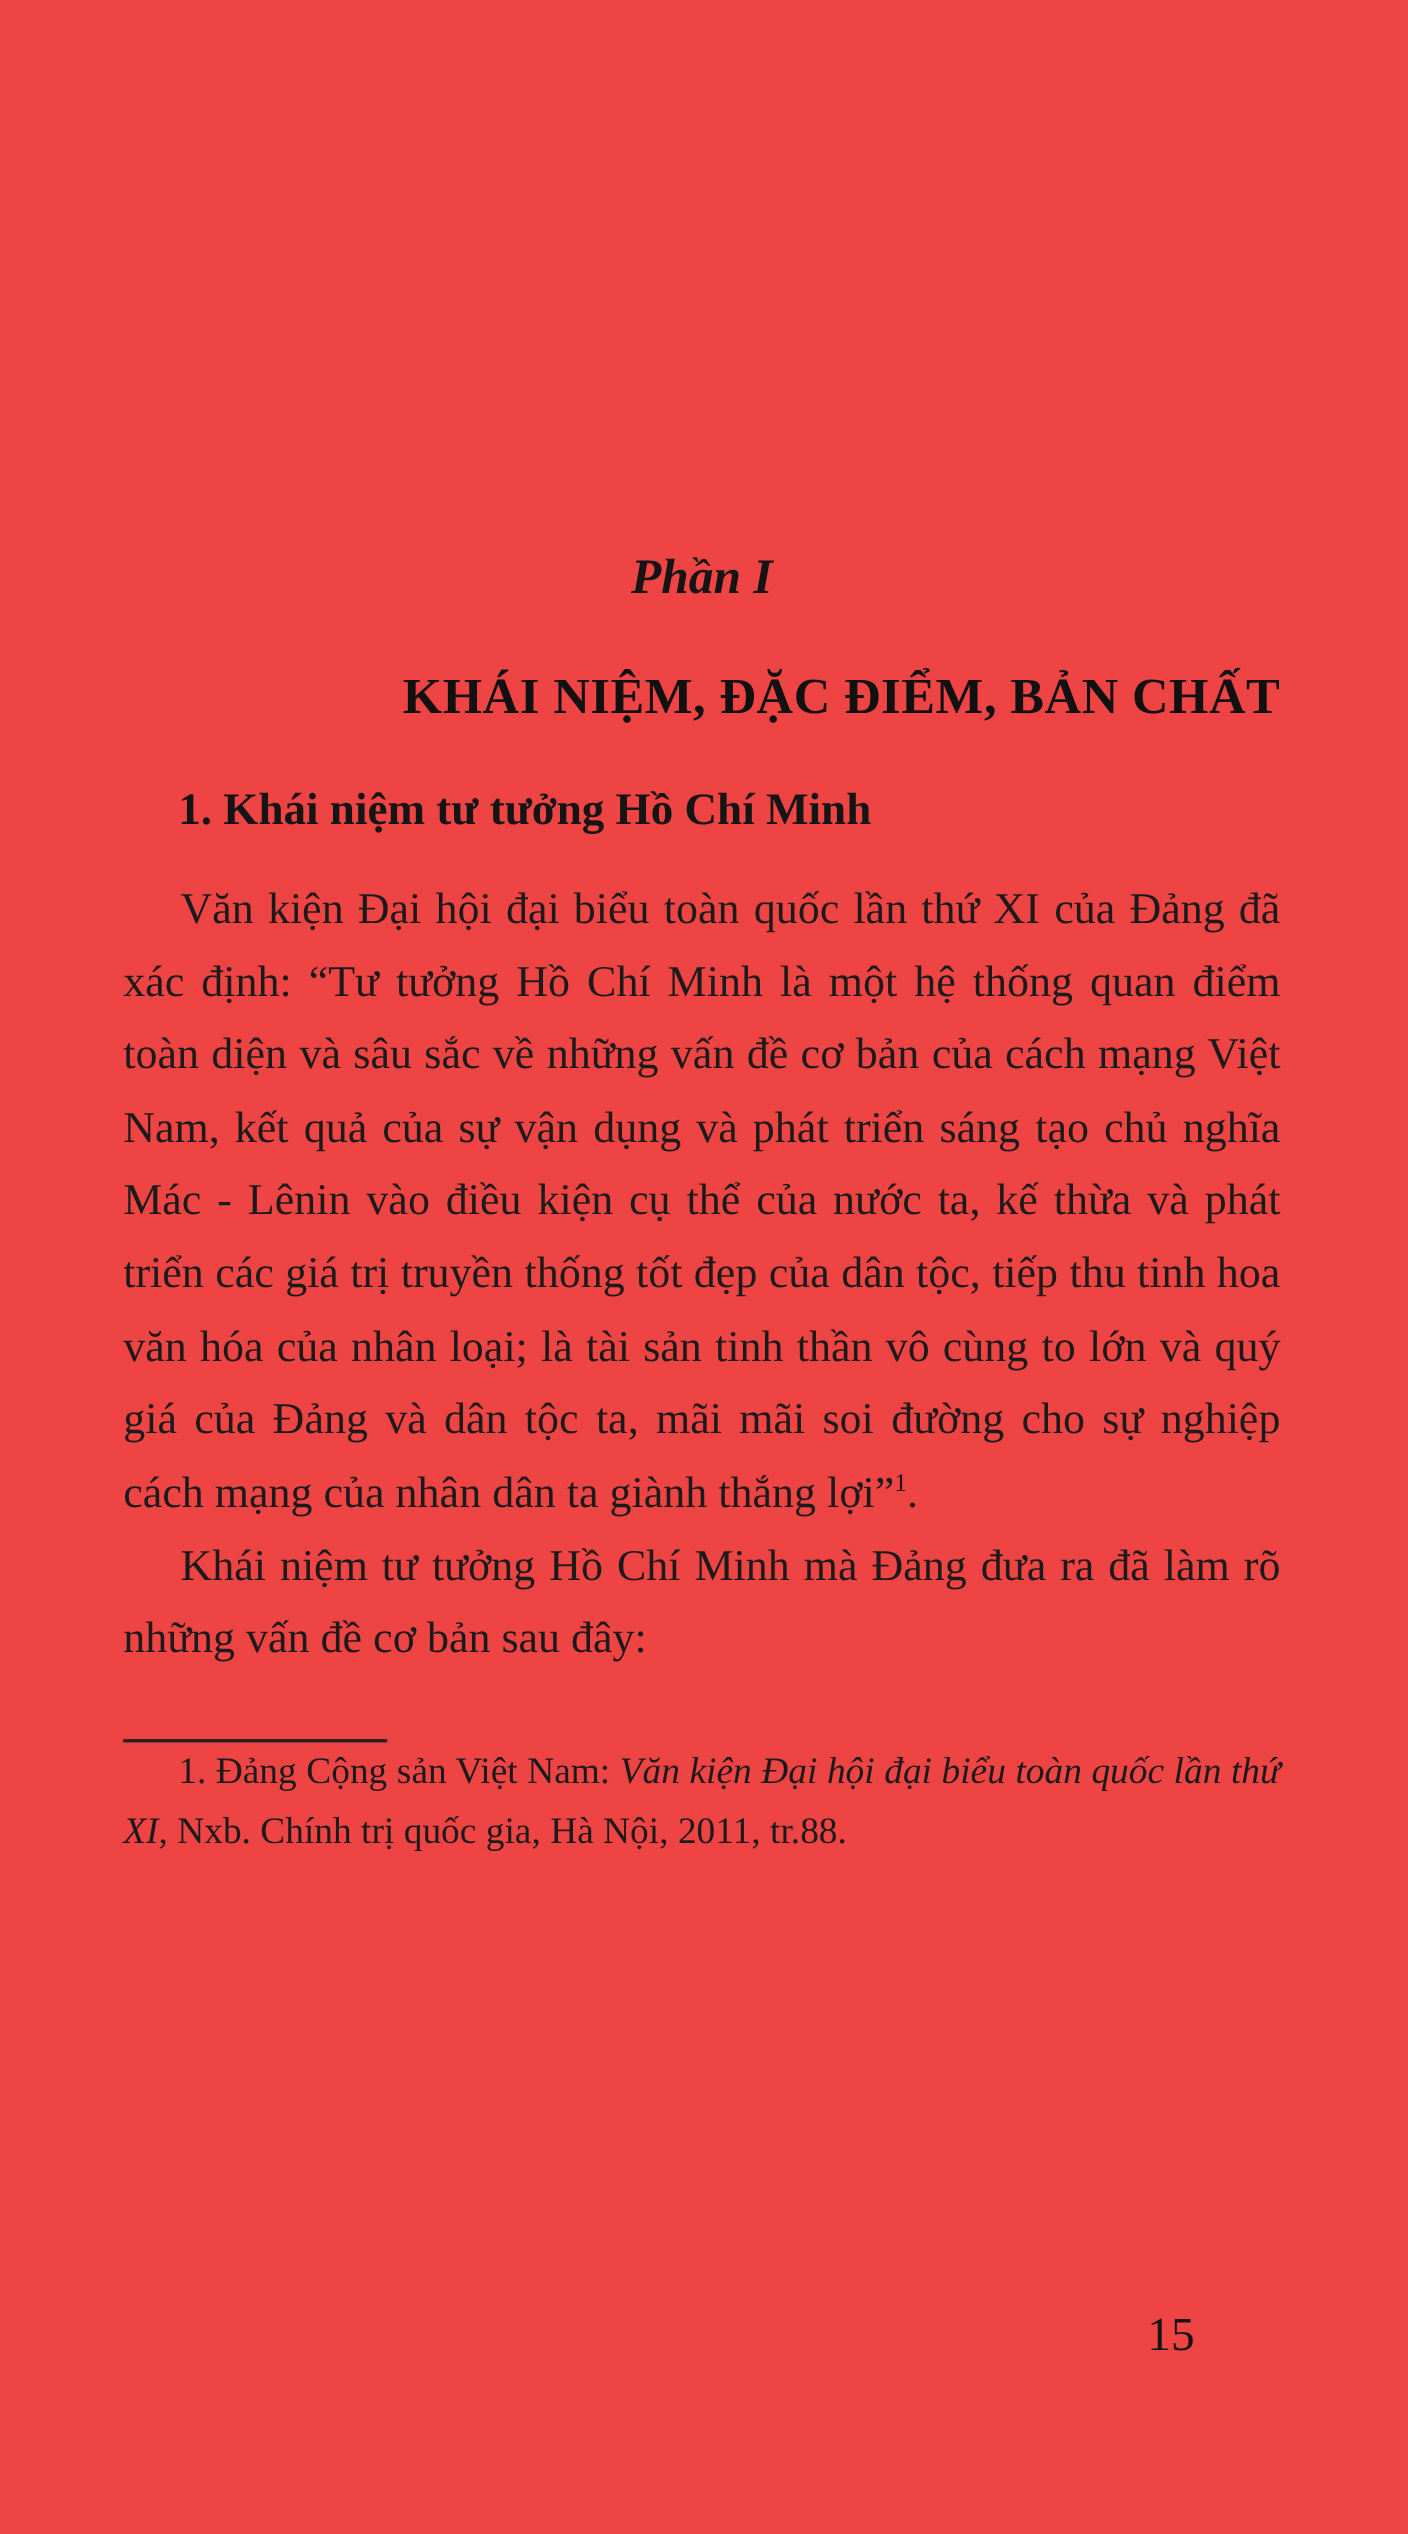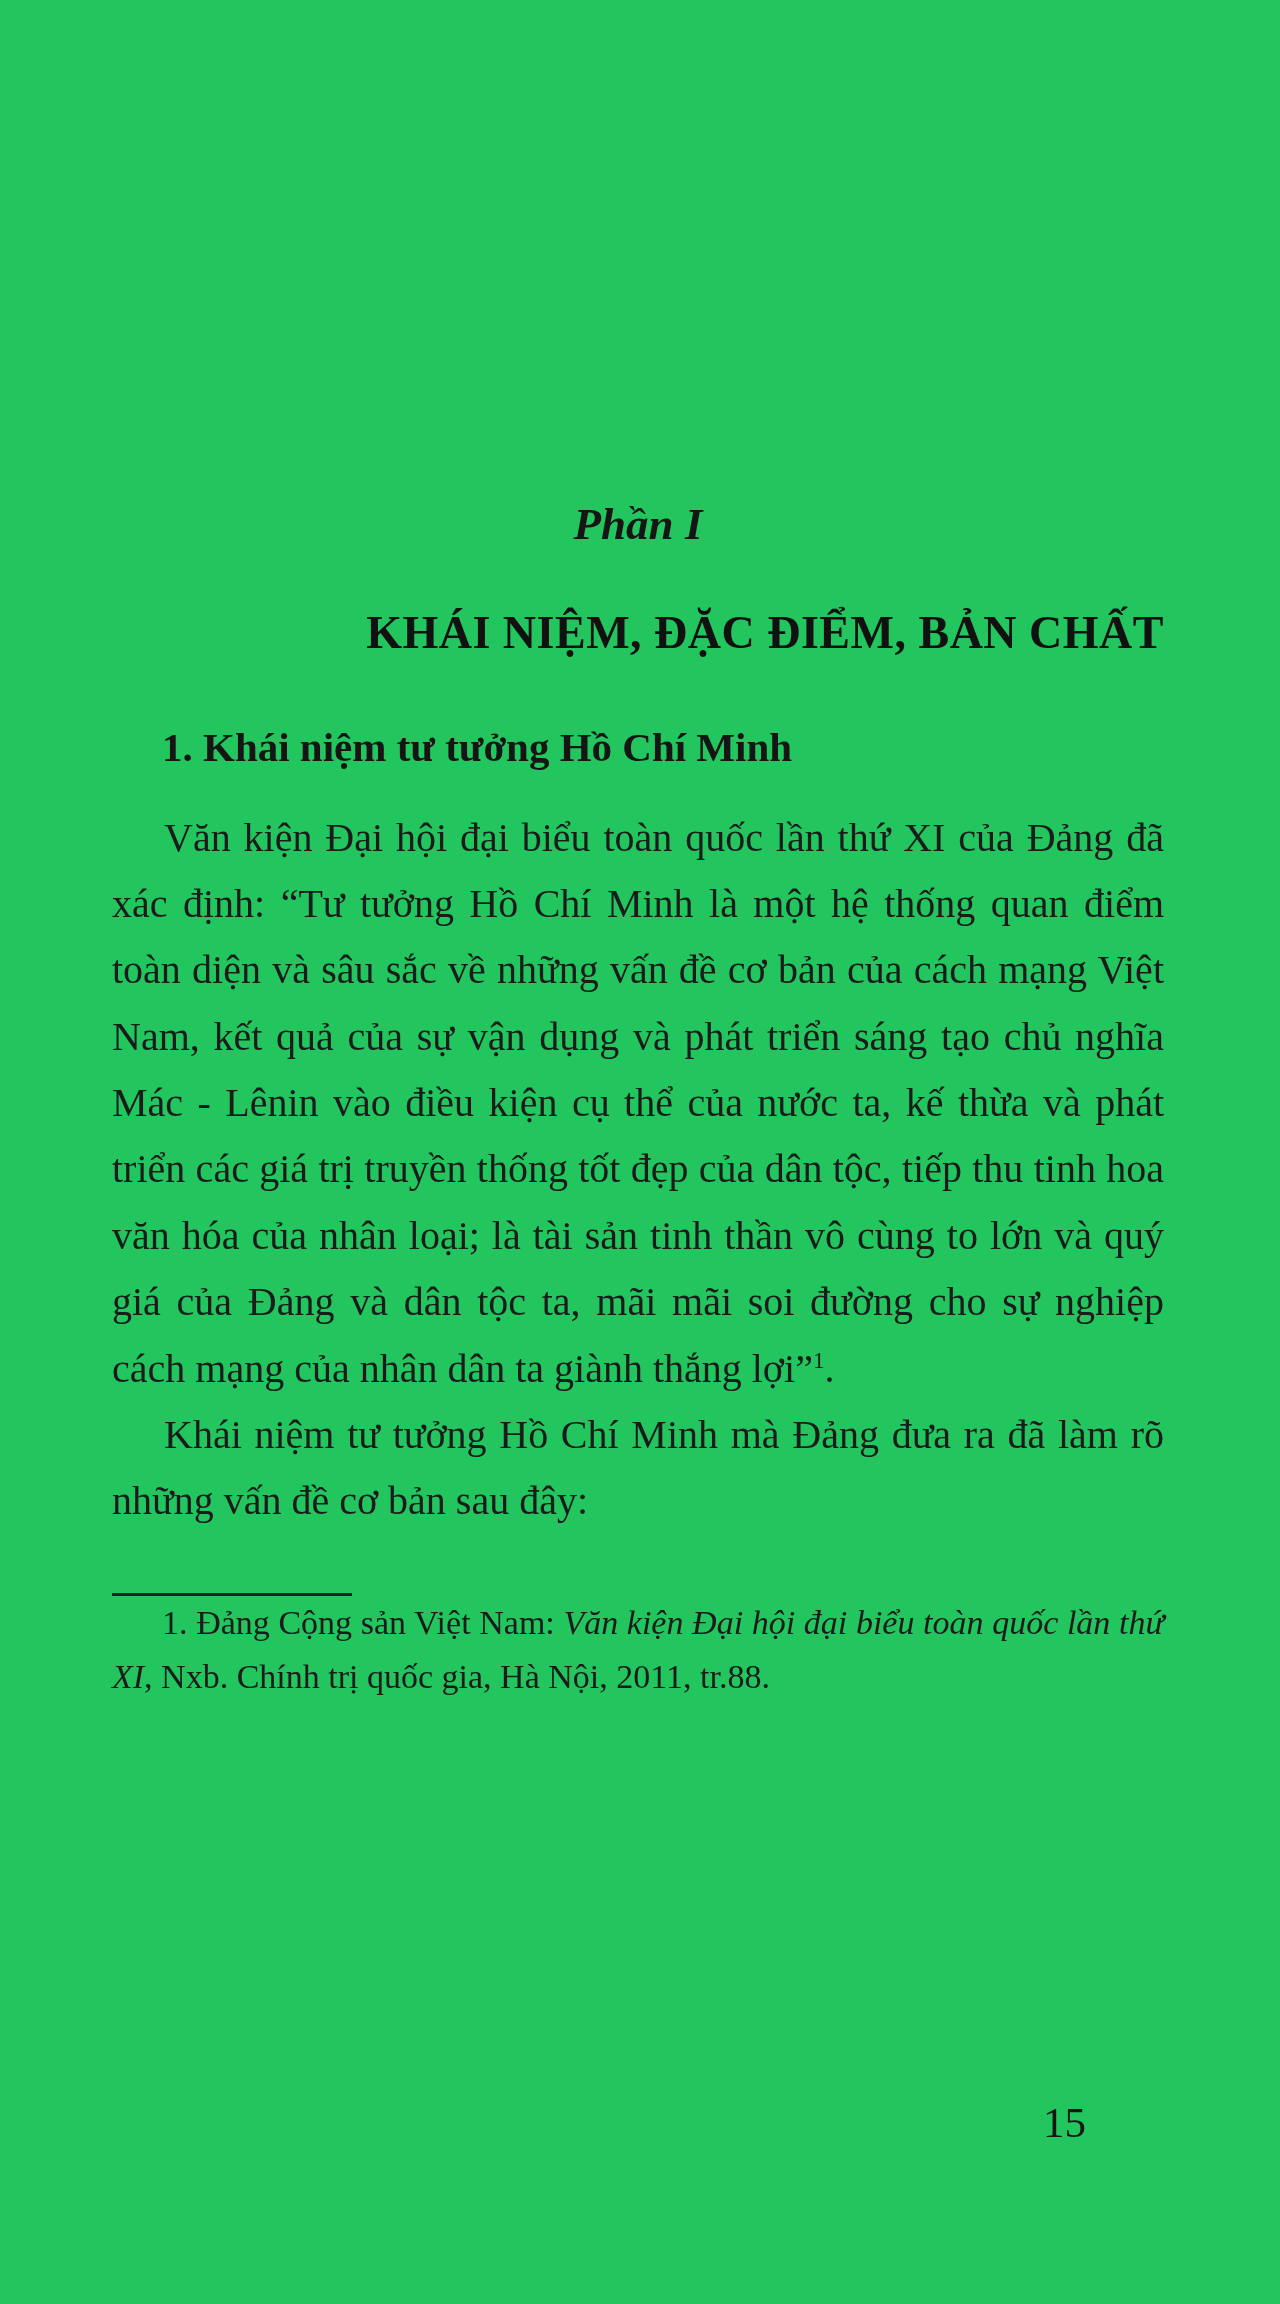--- a/index.html
+++ b/index.html
@@ -10,41 +10,41 @@
   body {
     height: 2304px;
     font-family: "Liberation Serif", "DejaVu Serif", serif;
     color: #1a1a1a;
     overflow: hidden;
   }
   .page {
     position: relative;
     width: 1280px;
     height: 2304px;
-    background: #22c55e;
+    background: #ef4444;
     padding: 498px 116px 0 112px;
   }
   .part-label {
     text-align: center;
     font-size: 45px;
     font-weight: bold;
     font-style: italic;
     color: #151515;
   }
   .chapter-title {
     margin-top: 46px;
     text-align: right;
     font-size: 46px;
     font-weight: bold;
     line-height: 1.62;
     letter-spacing: 0.5px;
     color: #111111;
   }
   .section-heading {
-    margin-top: 52px;
+    margin-top: 40px;
     font-size: 41px;
     font-weight: bold;
     text-indent: 50px;
     color: #151515;
   }
   p.body-par {
     margin-top: 0;
     font-size: 40px;
     line-height: 1.66;
     text-align: justify;

